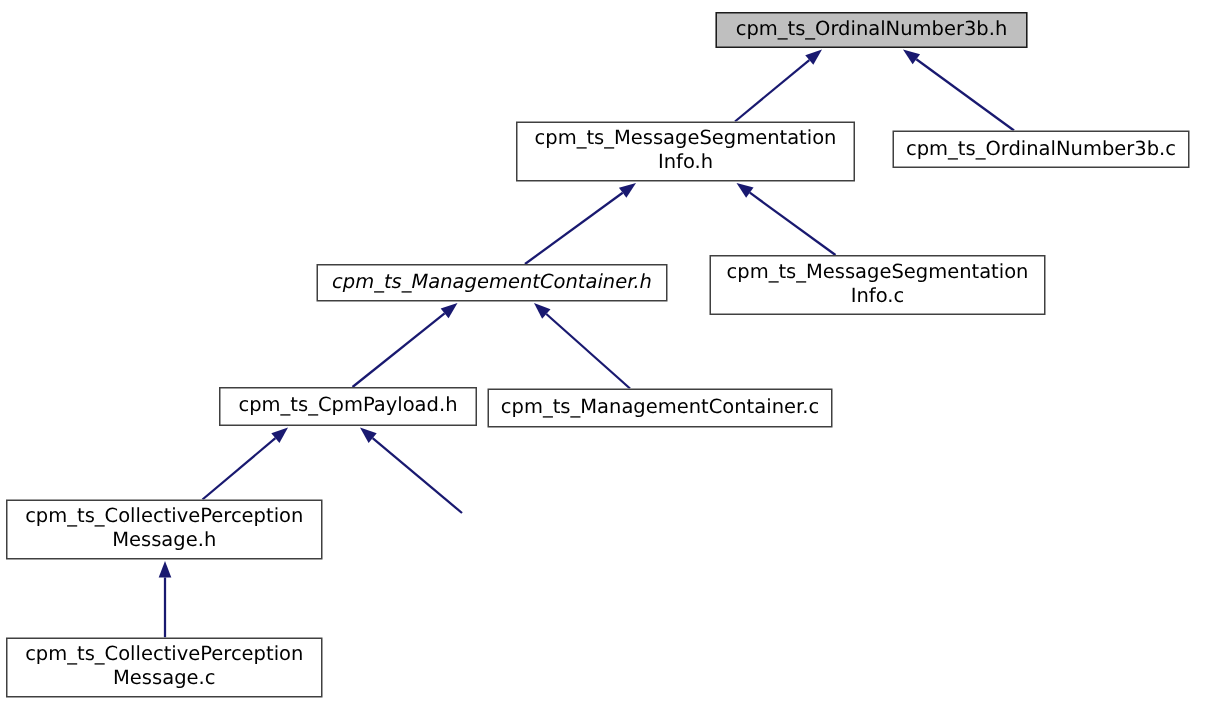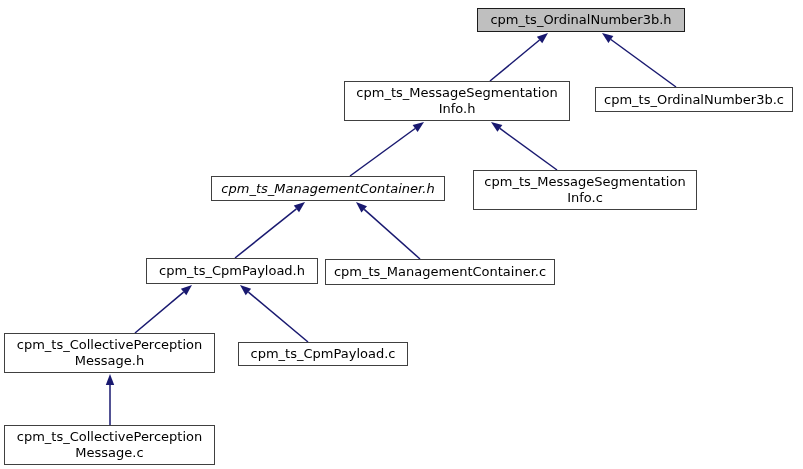--- a/index.html
+++ b/index.html
@@ -119,22 +119,19 @@
 
   <div class="node" style="left:325px; top:259px; width:230px; height:26px;text-align:right;">
     <span>cpm_ts_ManagementContainer.c</span>
   </div>
 
   <div class="node" style="left:4px; top:333px; width:211px; height:40px;">
     <span>cpm_ts_CollectivePerception</span>
     <span>Message.h</span>
   </div>
 
-  <div class="node" style="left:238px; top:342px; width:170px; height:24px;">
-    <span>cpm_ts_CpmPayload.c</span>
-  </div>
 
   <div class="node" style="left:4px; top:425px; width:211px; height:40px;">
     <span>cpm_ts_CollectivePerception</span>
     <span>Message.c</span>
   </div>
 
 </div>
 
 </body></html>

